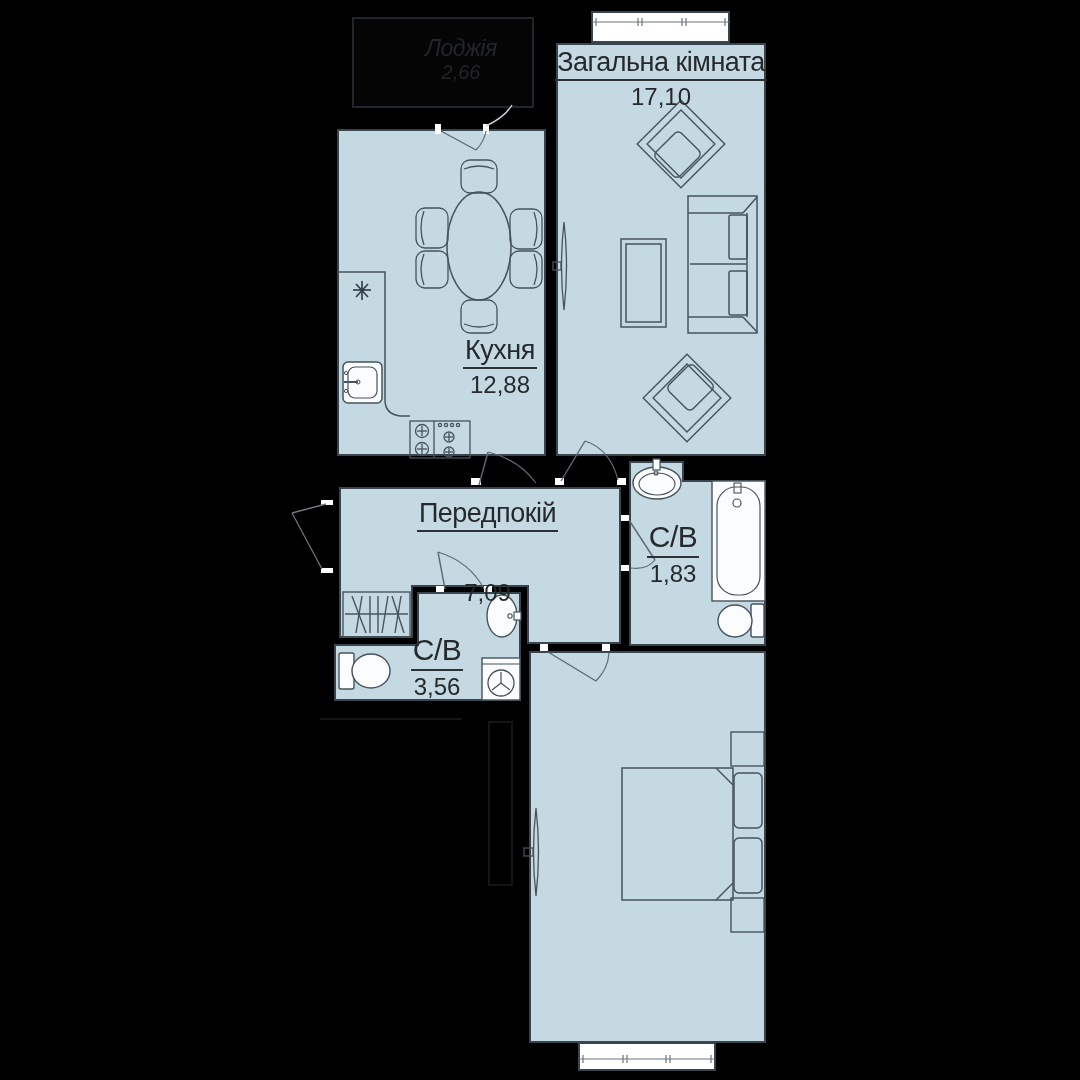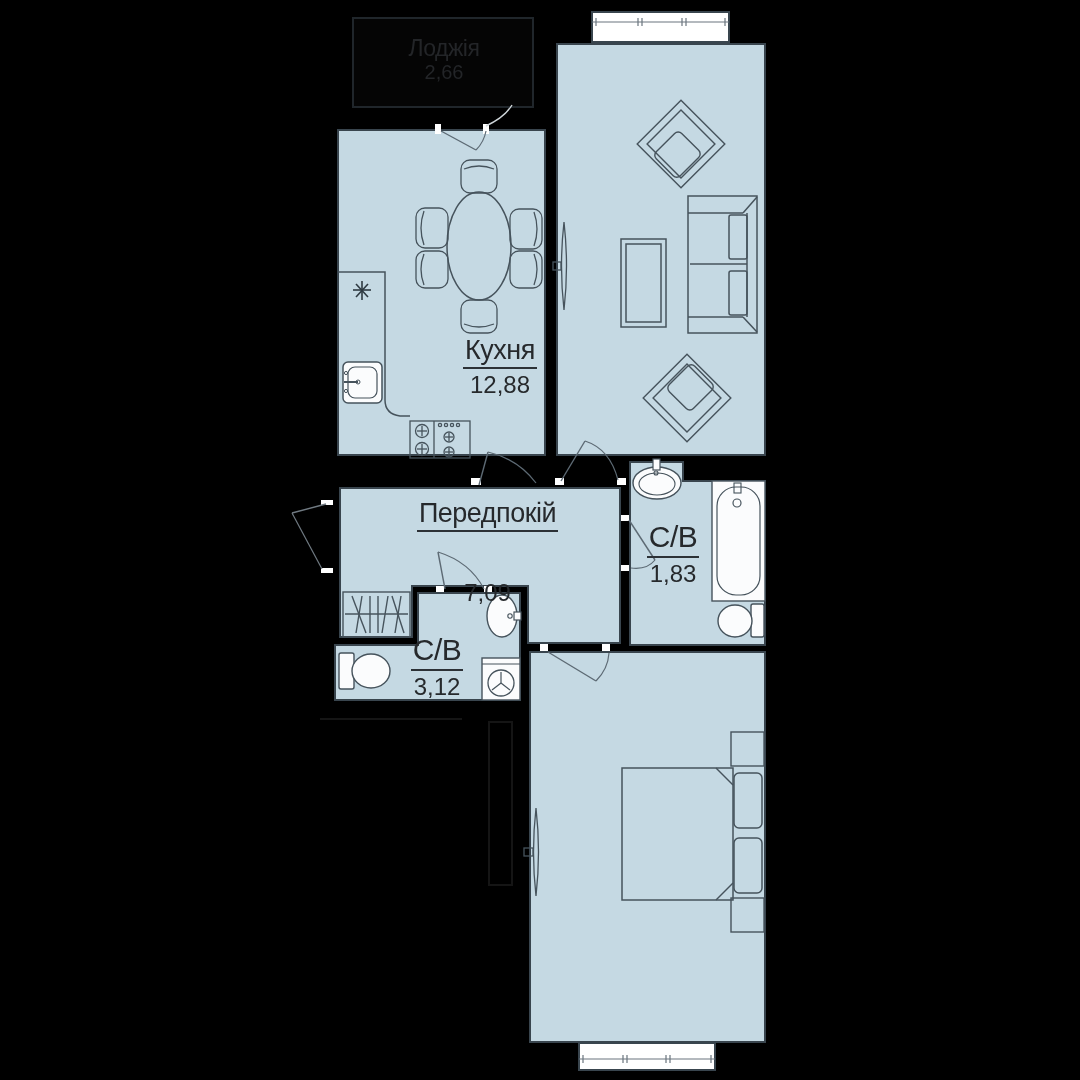--- a/index.html
+++ b/index.html
@@ -255,40 +255,44 @@
   <g stroke="#46535c" stroke-width="1.4" fill="none">
     <rect x="731" y="732" width="33" height="34"></rect>
     <rect x="731" y="898" width="33" height="34"></rect>
   </g>
   <g stroke="#46535c" stroke-width="1.3" fill="none">
     <path d="M536,808 Q541,852 536,896 Q531,852 536,808 Z"></path>
     <rect x="524" y="848" width="9" height="8"></rect>
   </g>
 </svg>
 
+  <div class="room-label" style="left:557px;top:48px;width:208px;">
+    <span class="rname">Загальна кімната</span>
+    <span class="rarea">17,10</span>
+  </div>
 
   <div class="room-label" style="left:410px;top:336px;width:180px;">
     <span class="rname">Кухня</span>
     <span class="rarea">12,88</span>
   </div>
 
   <div class="room-label" style="left:380px;top:499px;width:215px;gap:45px;">
     <span class="rname">Передпокій</span>
     <span class="rarea">7,09</span>
   </div>
 
   <div class="room-label small" style="left:628px;top:521px;width:90px;">
     <span class="rname">С/В</span>
     <span class="rarea">1,83</span>
   </div>
 
   <div class="room-label small" style="left:392px;top:634px;width:90px;">
     <span class="rname">С/В</span>
-    <span class="rarea">3,12</span>
-  </div>
-
-
-  <div class="room-label loggia" style="left:359px;top:36px;width:170px;">
+    <span class="rarea">3,56</span>
+  </div>
+
+
+  <div class="room-label loggia" style="left:376px;top:36px;width:170px;font-style:italic;">
     <span class="rname">Лоджія</span>
     <span class="rarea">2,66</span>
   </div>
 
 </div>
 
 </body></html>

